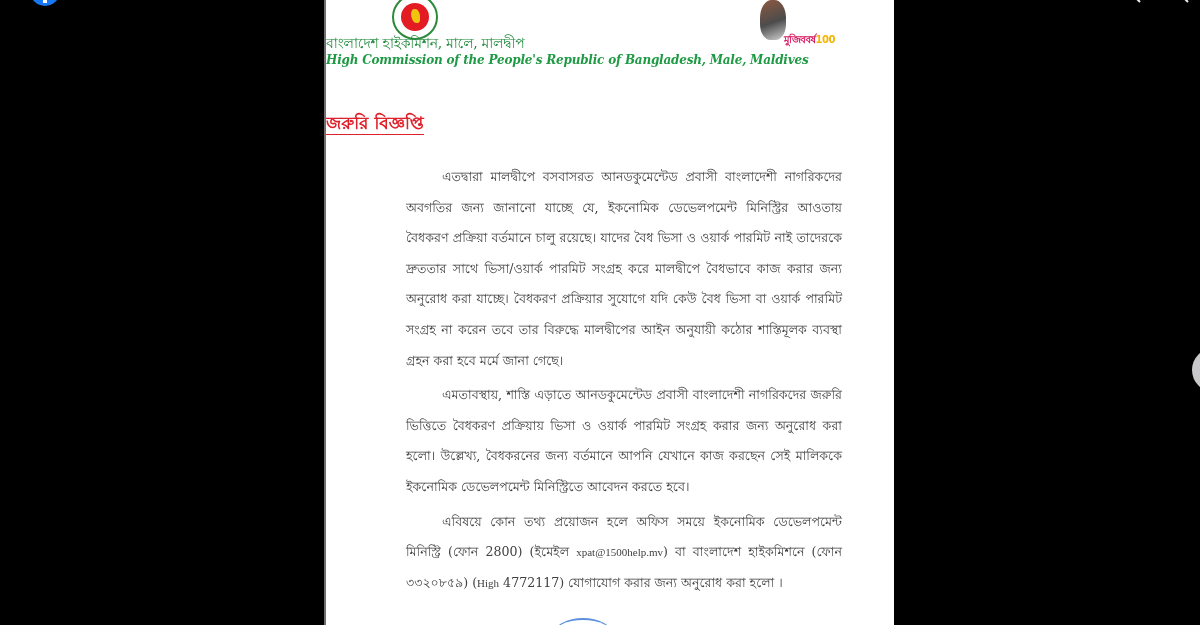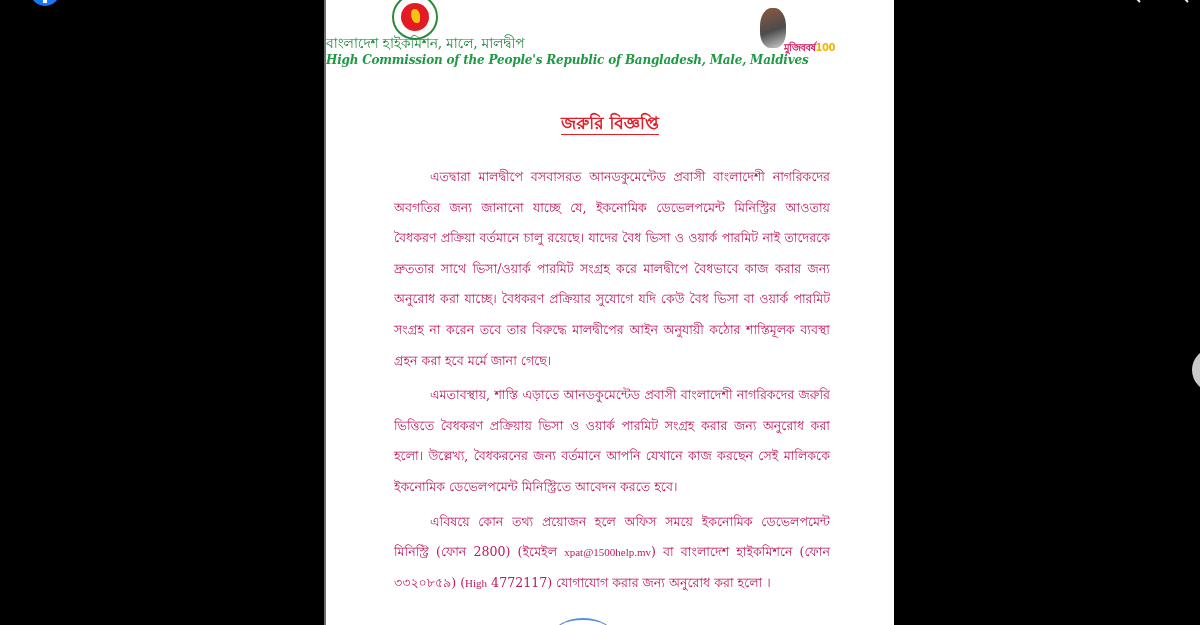--- a/index.html
+++ b/index.html
@@ -37,21 +37,21 @@
   }
   .emblem .inner {
     position:absolute; left:7px; top:7px; width:28px; height:28px; border-radius:50%;
     background:#e31b23;
   }
   .emblem .map {
     position:absolute; left:10px; top:6px; width:9px; height:14px;
     background:#f1c40f; border-radius:40% 60% 30% 70%;
   }
   .portrait {
-    position:absolute; left:428px; top:12px; width:70px; height:46px;
+    position:absolute; left:428px; top:4px; width:70px; height:46px;
   }
   .portrait .face {
     position:absolute; left:6px; top:-4px; width:26px; height:40px;
     background:linear-gradient(160deg,#7a3b1f,#2c2c2c 55%,#c9c9c9);
     border-radius:45% 45% 40% 40%; opacity:.85;
   }
   .portrait .logo {
     position:absolute; left:30px; top:28px; font-size:10px; font-weight:bold; color:#d81b60;
     letter-spacing:-0.5px;
   }
@@ -59,29 +59,29 @@
   .hc-bn {
     position:absolute; left:0; right:0; top:32px; text-align:left;
     font-size:14px; color:#1e8a3c; font-family:"DejaVu Serif", serif; letter-spacing:-0.3px;
   }
   .hc-en {
     position:absolute; left:0; right:0; top:53px; text-align:left;
     font-size:12px; color:#1e9a44; font-style:italic; font-weight:bold;
     font-family:"DejaVu Serif", serif; letter-spacing:-0.2px;
   }
   .notice-title {
-    position:absolute; left:0; right:0; top:110px; text-align:center;
+    position:absolute; left:0; right:0; top:110px; 
   }
   .notice-title span {
     font-size:17px; font-weight:bold; color:#e0202a; font-family:"DejaVu Serif", serif;
     border-bottom:1.5px solid #e0202a; padding-bottom:1px;
   }
   .body {
-    position:absolute; left:68px; width:436px; top:162px;
-    font-size:12.6px; line-height:30.6px; color:#be185d; font-family:"DejaVu Serif", serif;
+    position:absolute; left:80px; width:436px; top:162px;
+    font-size:12.6px; line-height:30.6px; color:#404040; font-family:"DejaVu Serif", serif;
     text-align:justify;
   }
   .body p { margin:0; text-indent:36px; }
   .body p + p { margin-top:4px; }
   .body .en { font-family:"Liberation Serif", serif; font-size:11px; }
   .seal {
     position:absolute; left:228px; top:618px; width:58px; height:30px;
     border-top:2px solid #5c8fe0; border-radius:50% 50% 0 0;
   }
 </style>

